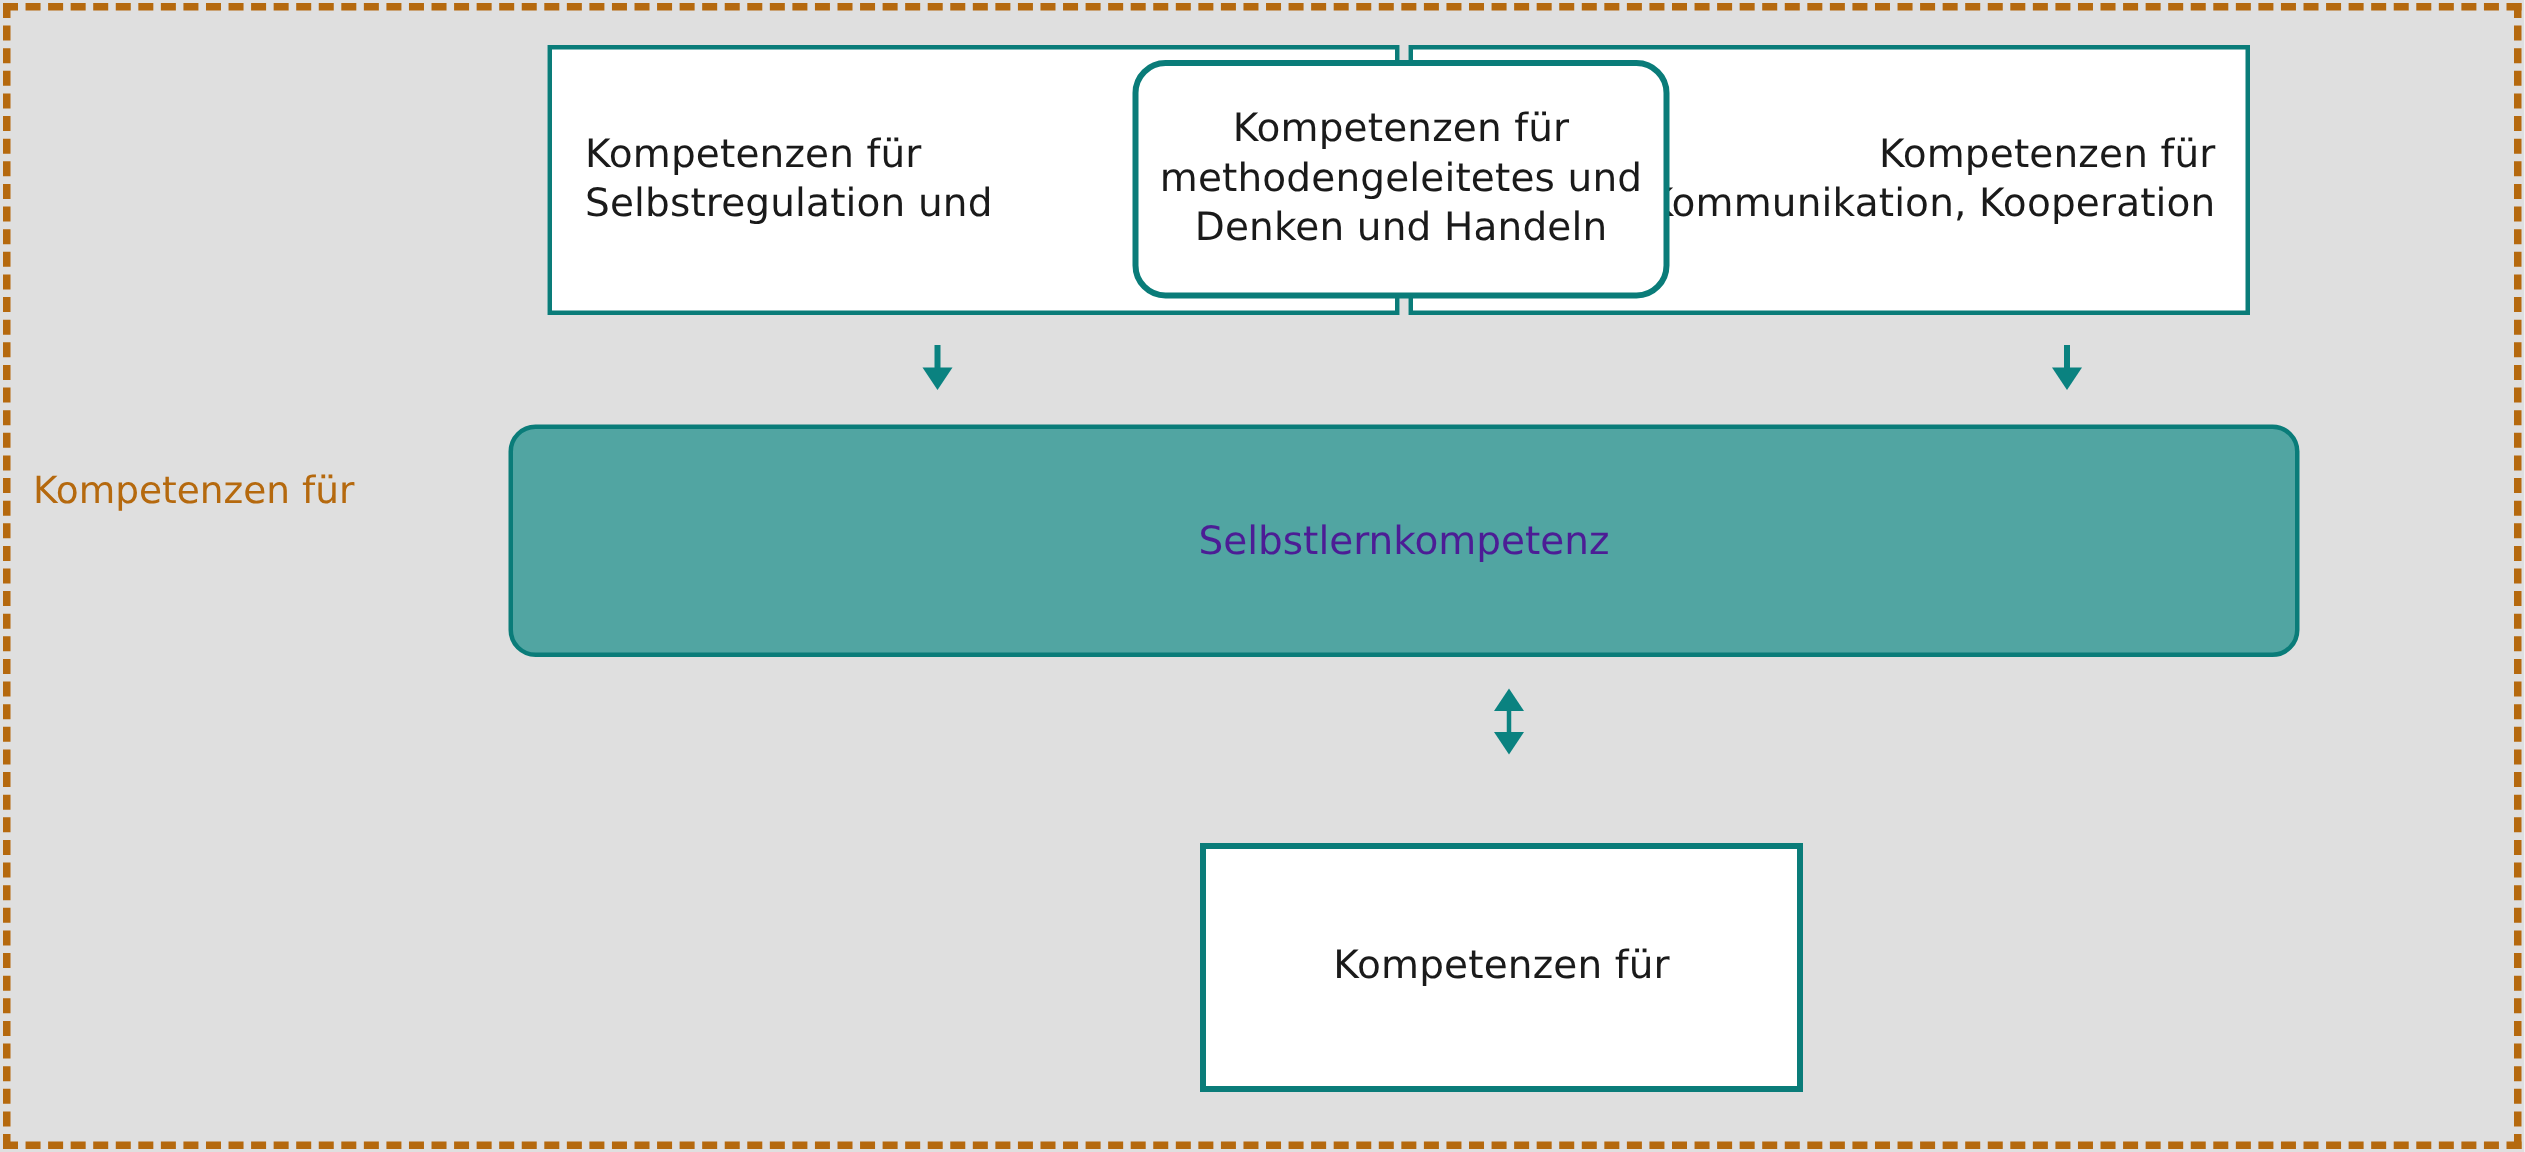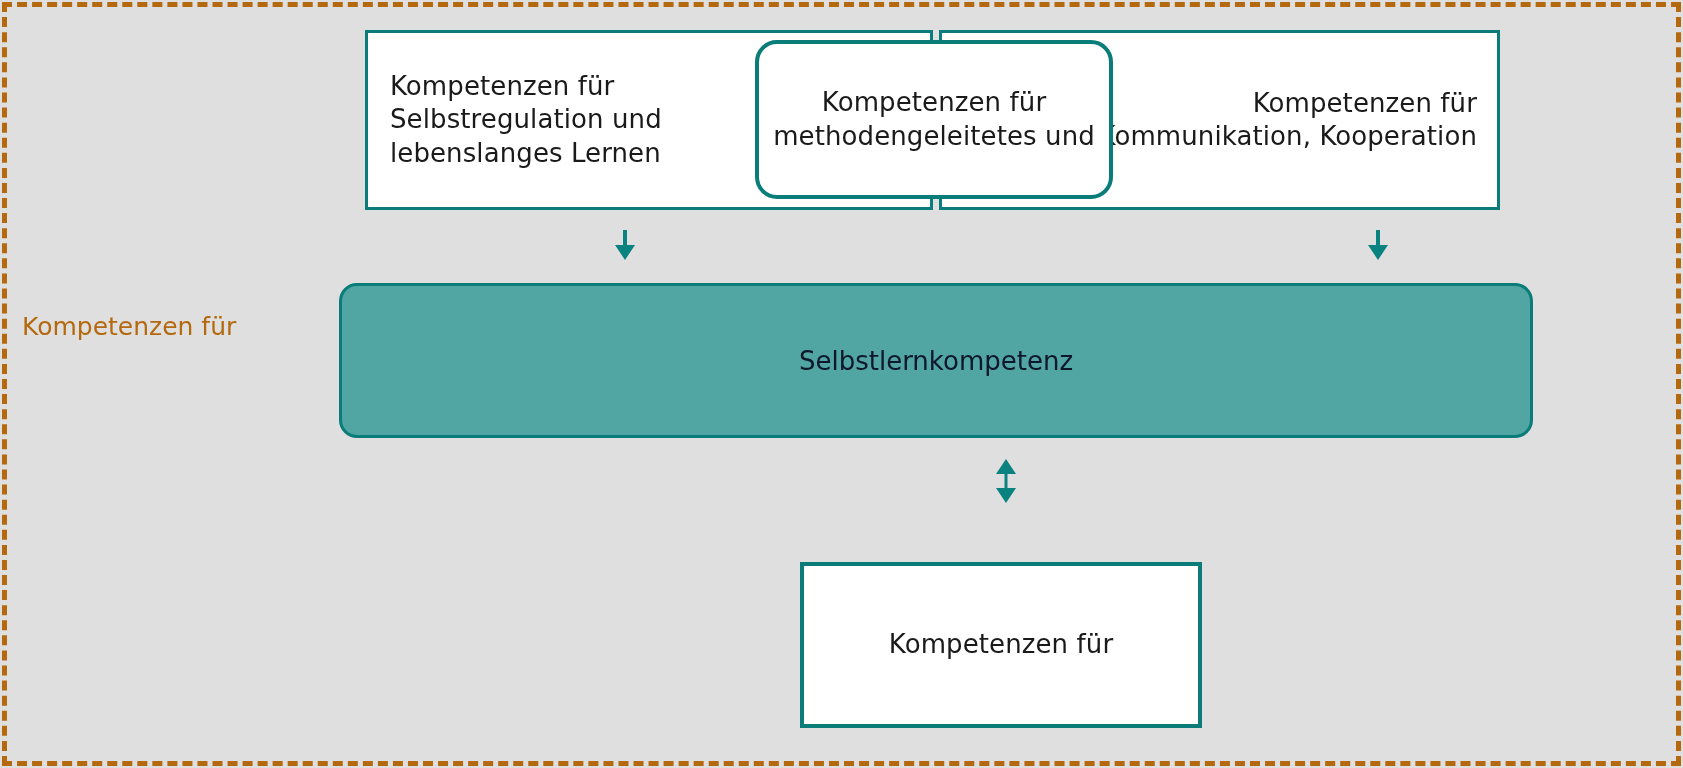--- a/index.html
+++ b/index.html
@@ -83,21 +83,21 @@
     top: 283px;
     width: 1194px;
     height: 155px;
     box-sizing: border-box;
     background: #51a5a2;
     border: 3px solid #0a7c79;
     border-radius: 18px;
     display: flex;
     align-items: center;
     justify-content: center;
-    color: #0f172a;
+    color: #4c1d95;
     font-size: 26px;
   }
 
   
   #box-fachspezifisch {
     left: 800px;
     top: 562px;
     width: 402px;
     height: 166px;
     justify-content: center;
@@ -146,35 +146,35 @@
   <div id="frame"></div>
 
   <div id="caption-digital">
     <span class="txt">Kompetenzen für</span>
   </div>
 
   <div class="box" id="box-selbstregulation">
     <div>
       <span class="txt">Kompetenzen für</span>
       <span class="txt">Selbstregulation und</span>
-      <span class="txt">lebenslanges Lernen</span>
     </div>
   </div>
 
   <div class="box" id="box-kommunikation">
     <div>
       <span class="txt">Kompetenzen für</span>
       <span class="txt">Kommunikation, Kooperation</span>
     </div>
   </div>
 
   <div class="box" id="box-wissenschaftlich">
     <div>
       <span class="txt">Kompetenzen für</span>
       <span class="txt">methodengeleitetes und</span>
+      <span class="txt">Denken und Handeln</span>
     </div>
   </div>
 
   <svg class="arrow-down" id="arrow-left-down" viewBox="0 0 28 30">
     <line x1="14" y1="0" x2="14" y2="17" stroke="#0a8280" stroke-width="4"></line>
     <polygon points="4,15 24,15 14,30" fill="#0a8280"></polygon>
   </svg>
 
   <svg class="arrow-down" id="arrow-right-down" viewBox="0 0 28 30">
     <line x1="14" y1="0" x2="14" y2="17" stroke="#0a8280" stroke-width="4"></line>

